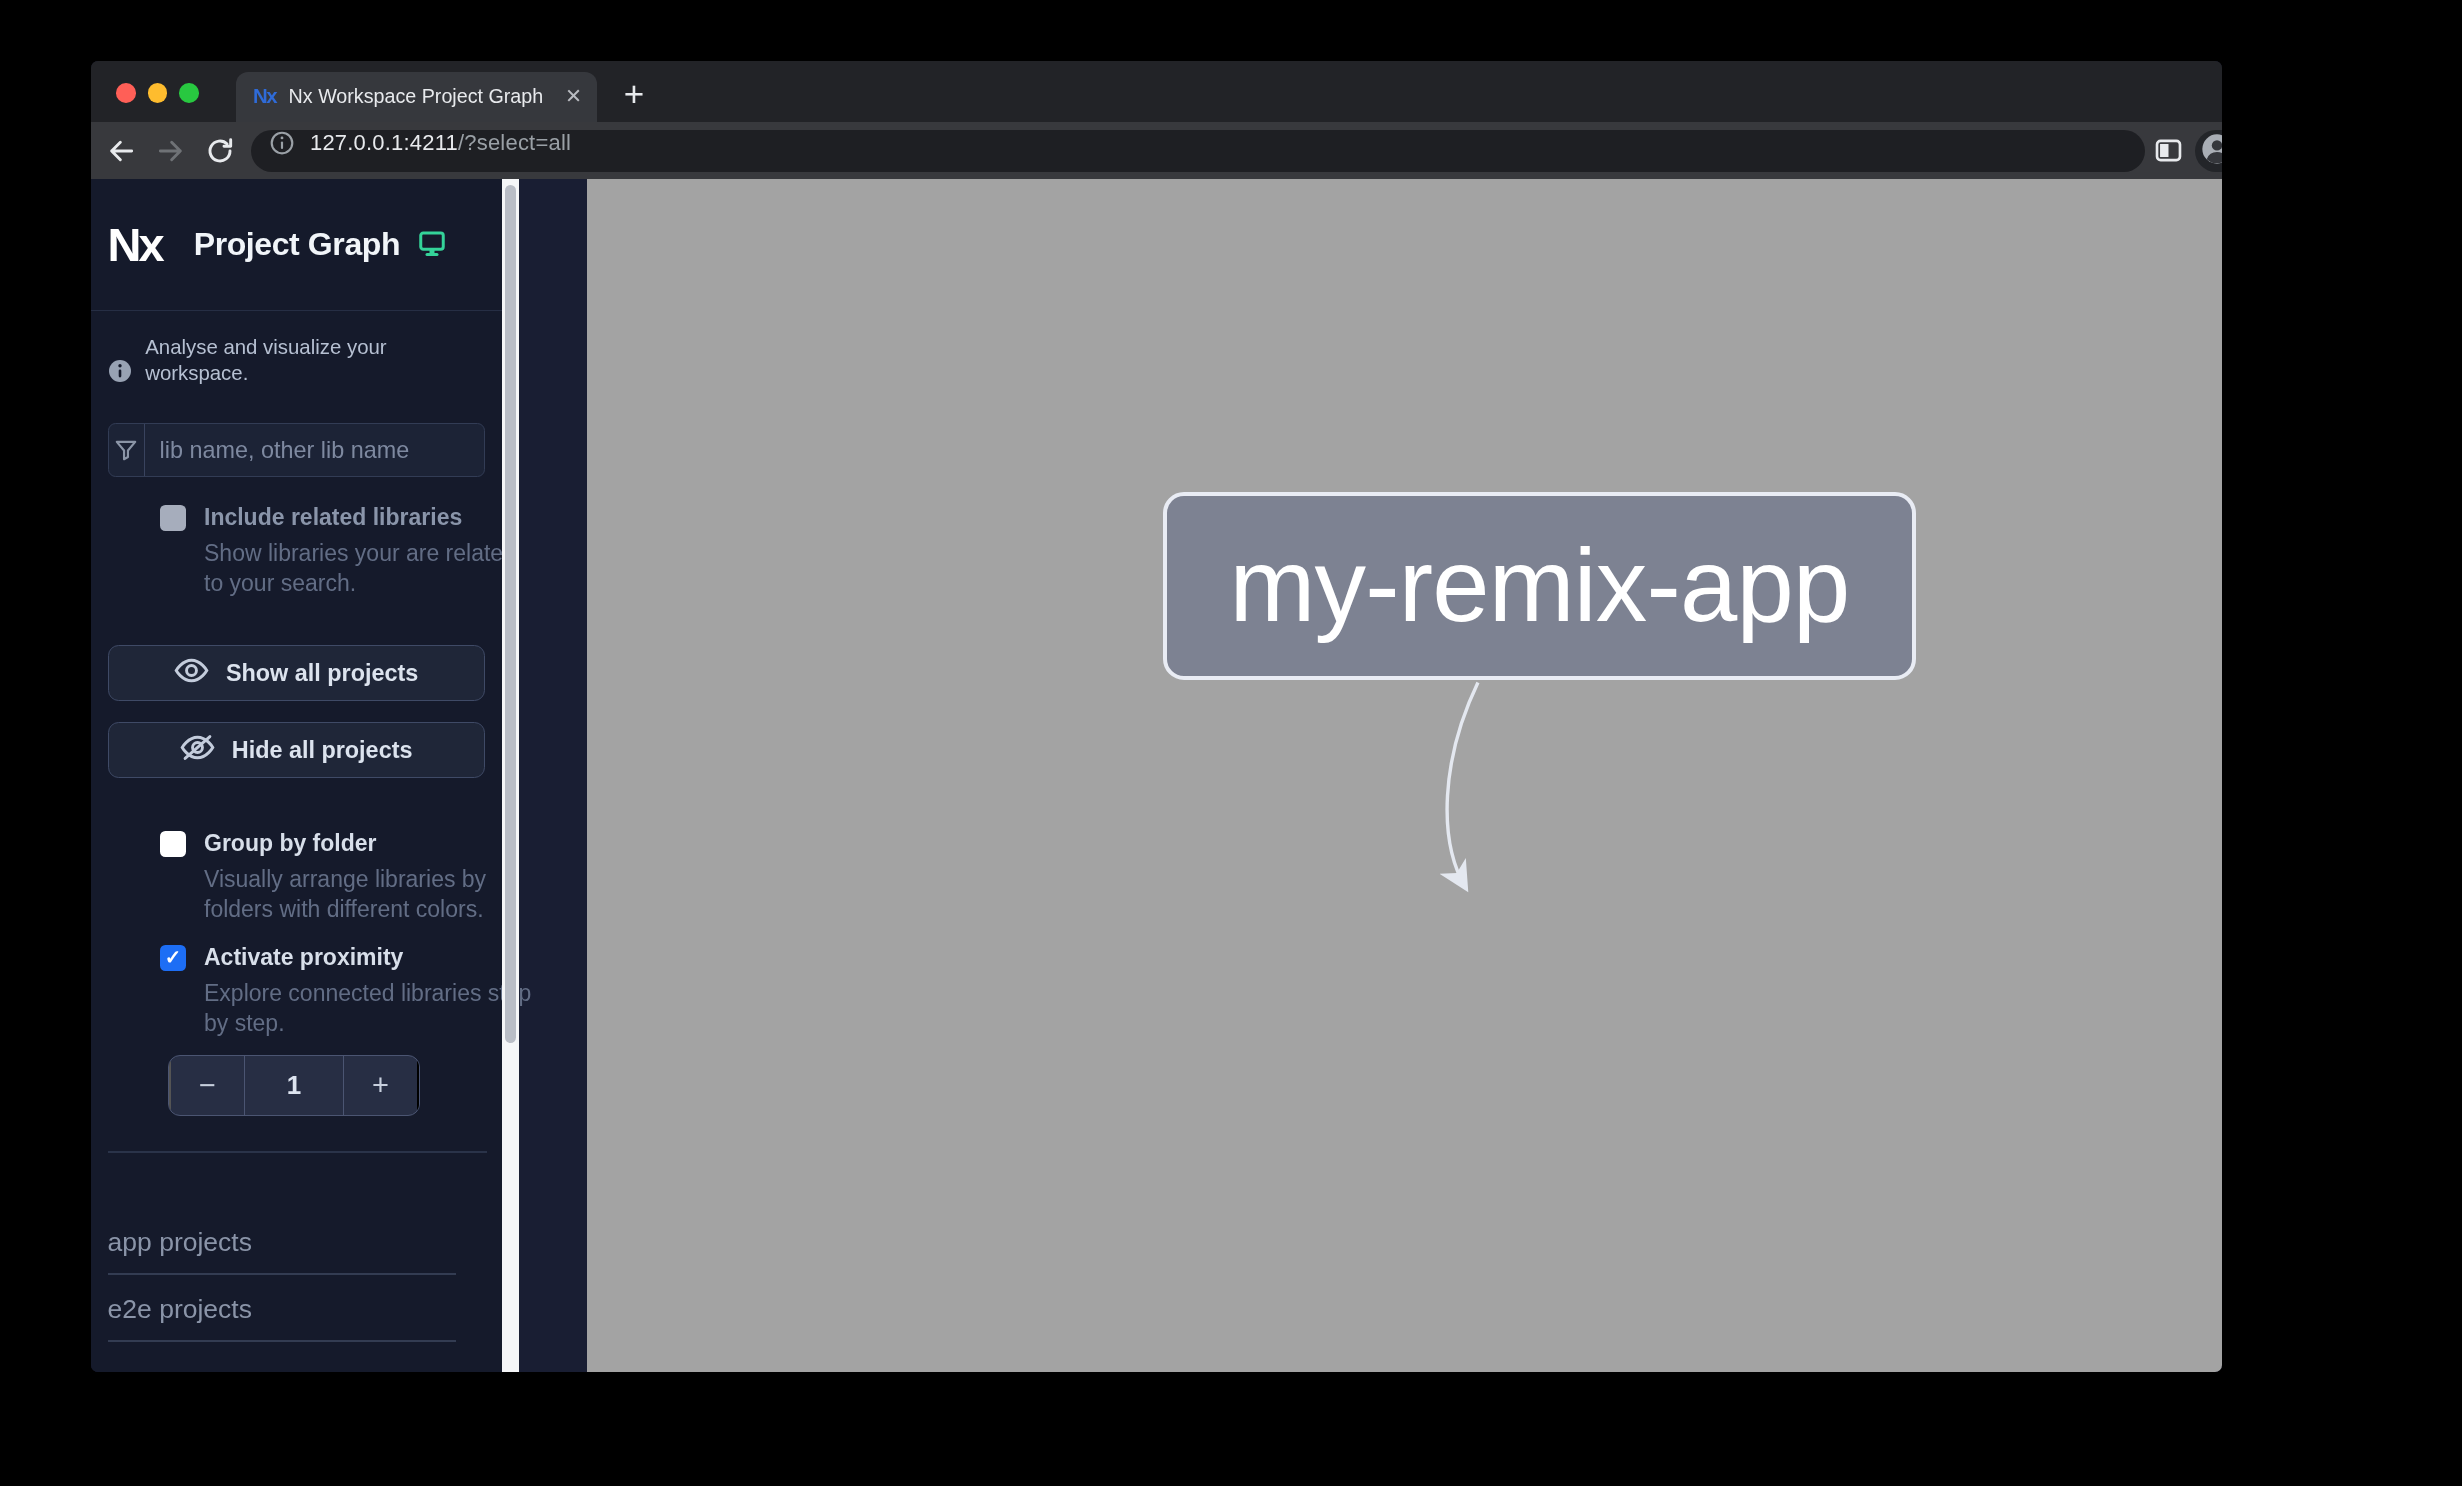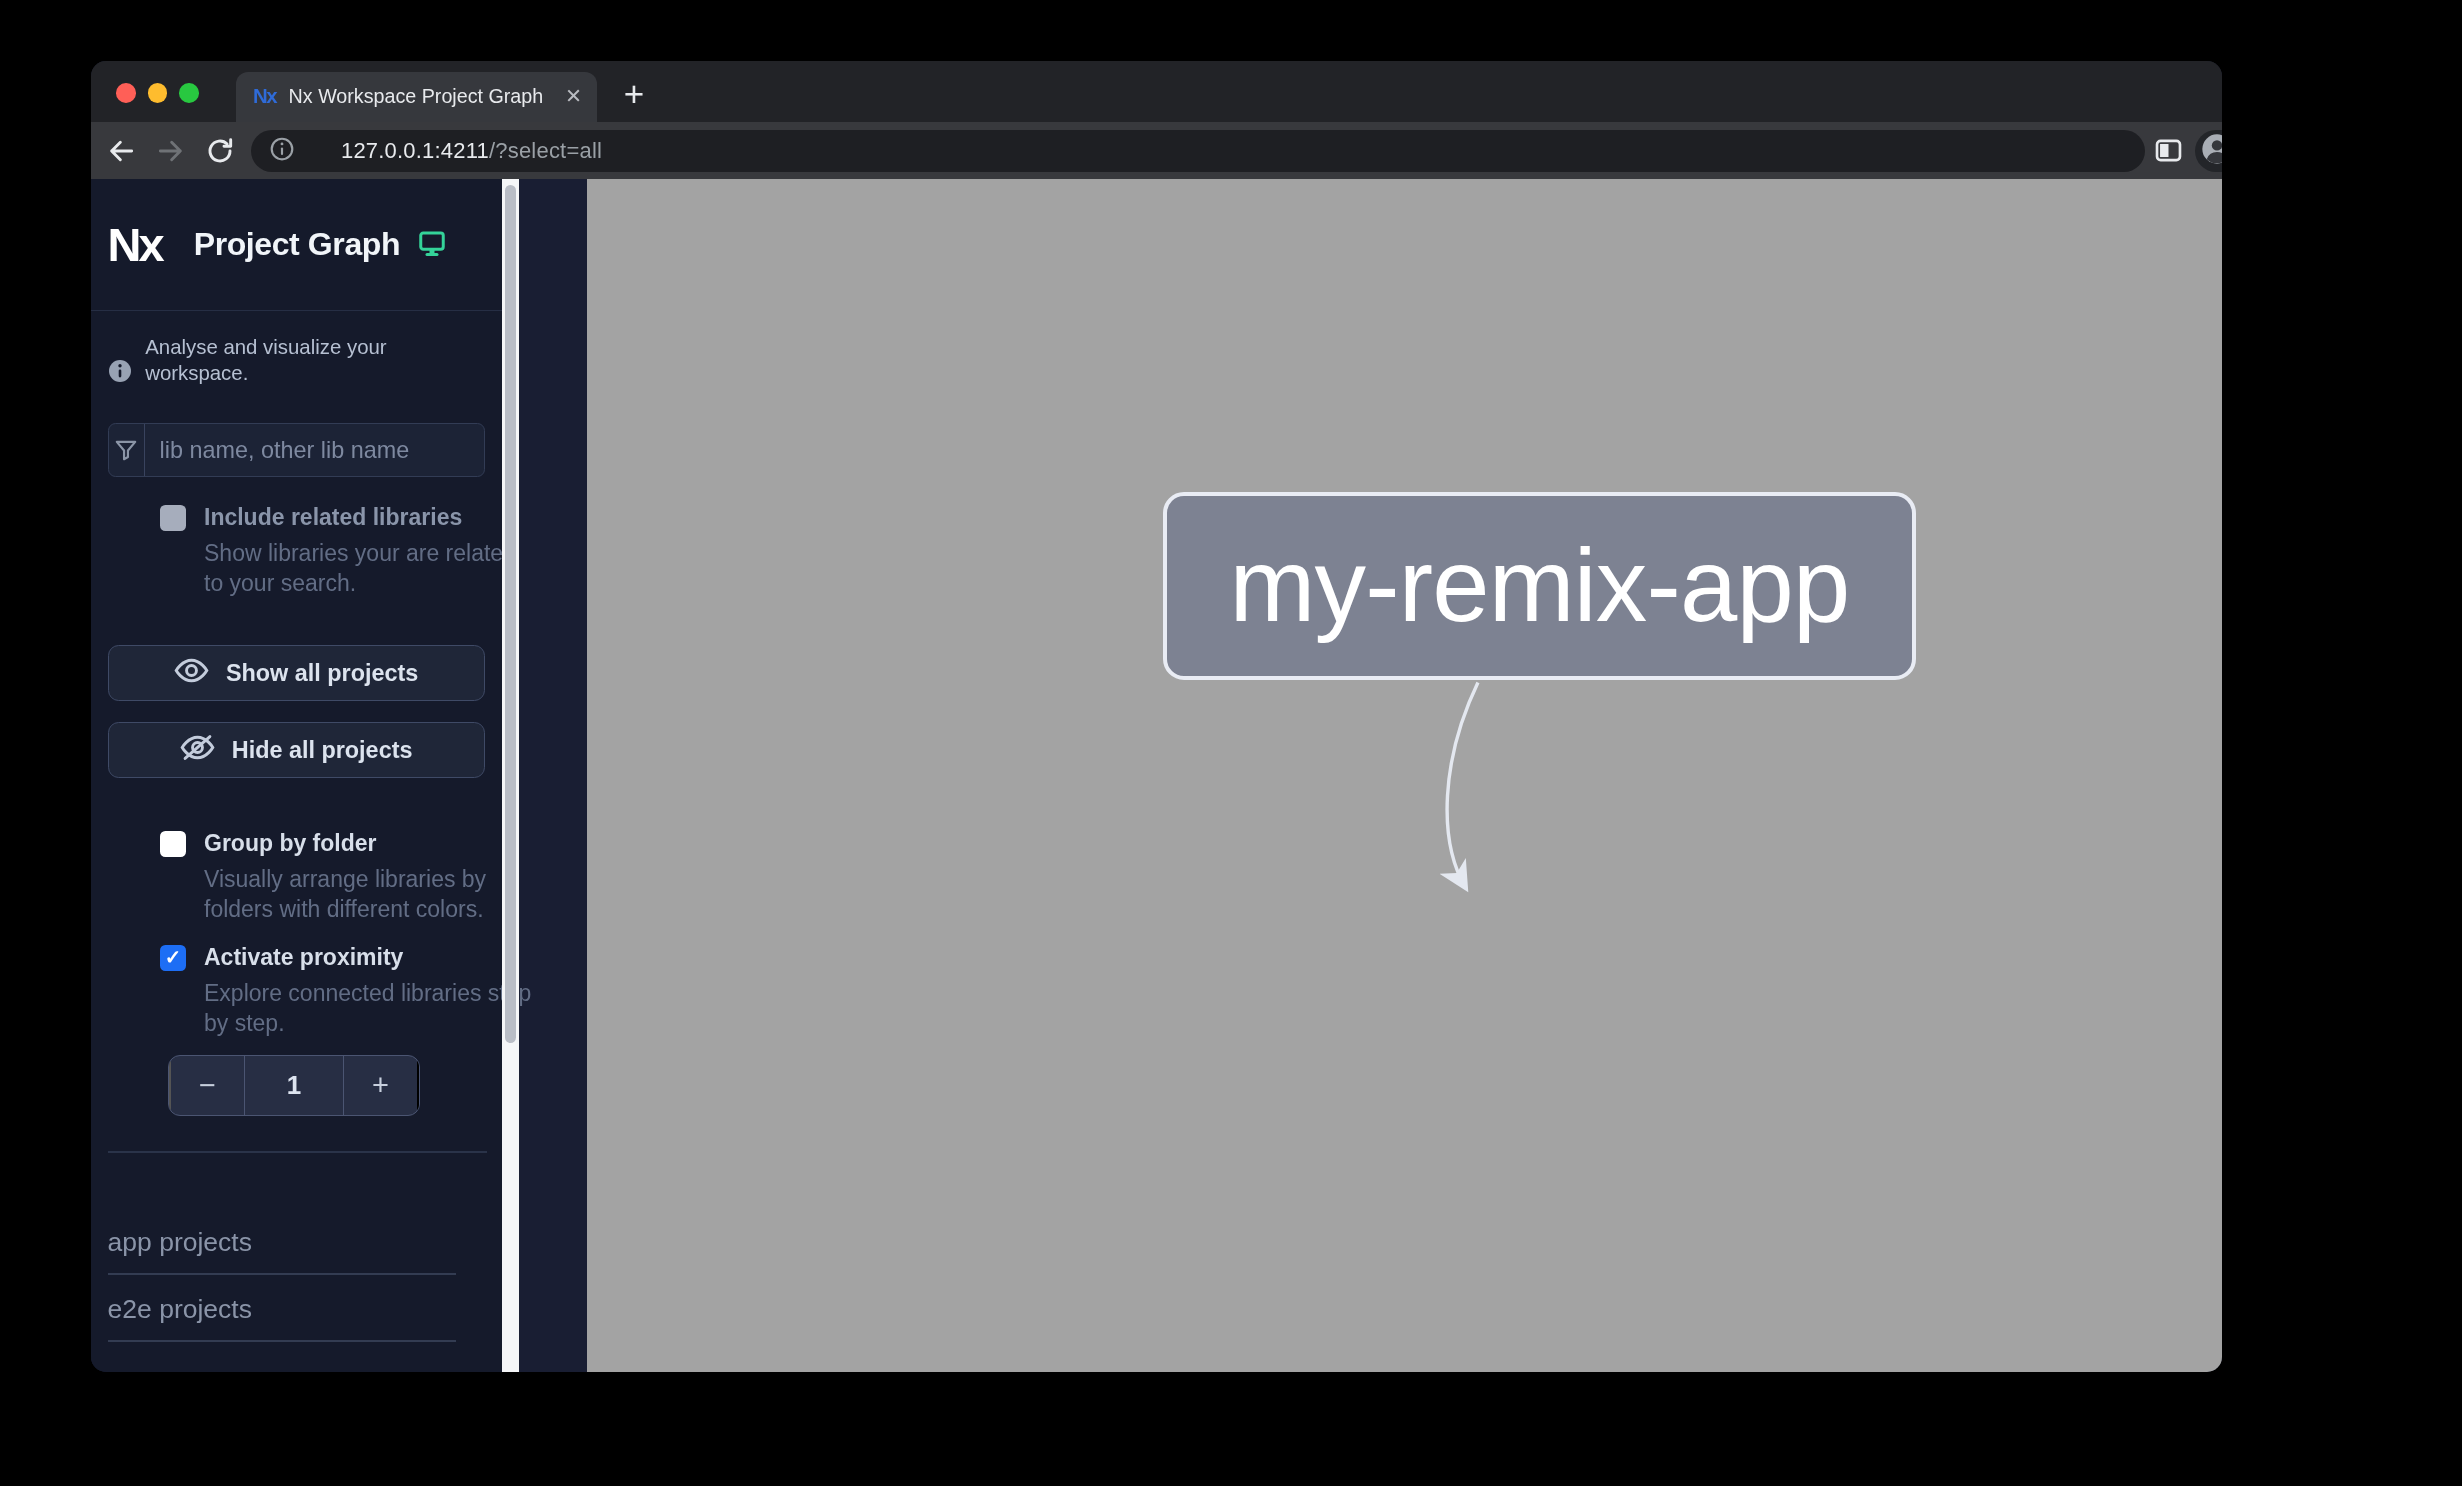--- a/index.html
+++ b/index.html
@@ -2,21 +2,21 @@
 <html style="font-size:12px"><head>
 <meta charset="utf-8">
 <style>
   * { margin:0; padding:0; box-sizing:border-box; }
   html,body { background:#000; }
   body { font-family:"Liberation Sans", sans-serif; }
   .stage { position:relative; width:2462px; height:1487px; background:#000; overflow:hidden; }
 
   
   .window { position:absolute; left:91px; top:61px; width:2131px; height:1311px;
-            border-radius:15px; overflow:hidden; background:#191e33; }
+            border-radius:7px; overflow:hidden; background:#191e33; }
 
   
   .tabstrip { position:absolute; left:0; top:0; width:100%; height:61px; background:#222327; }
   .traffic { position:absolute; left:25px; top:22px; display:flex; gap:12px; }
   .traffic span { width:19.7px; height:19.7px; border-radius:50%; display:block; }
   .tl-red { background:#ff5f57; } .tl-yellow { background:#febc2e; } .tl-green { background:#28c840; }
 
   .tab { position:absolute; left:145px; top:10.6px; width:361px; height:50px; background:#36383d;
          border-radius:12px 12px 0 0; display:flex; align-items:center; padding:0 15px; }
   .favicon { width:27px; height:27px; display:flex; align-items:center; justify-content:center;
@@ -24,21 +24,21 @@
   .tab-title { margin-left:10.6px; font-size:19.7px; color:#e8eaed; white-space:nowrap; overflow:hidden; flex:1; }
   .tab-close { margin-left:12px; font-size:20.4px; color:#b9bcc1; line-height:1; }
   .newtab-btn { position:absolute; left:522px; top:12px; width:42px; height:42px; display:flex;
                 align-items:center; justify-content:center; font-size:35px; font-weight:300; color:#e8eaed; }
   .tabsearch { position:absolute; left:2228px; top:16.6px; }
 
   
   .toolbar { position:absolute; left:0; top:61px; width:100%; height:57px; background:#38393d; }
   .nav-ic { position:absolute; top:13px; width:32px; height:32px; }
   .omnibox { position:absolute; left:160px; top:7.6px; width:1894px; height:42px; background:#1e1f23;
-             border-radius:21px; display:flex; align-items:center; padding:0 18px;gap:31px; }
+             border-radius:21px; display:flex; padding:0 18px; }
   .url-info { margin-right:15px; }
   .url-text { font-size:22px; color:#e8eaed; letter-spacing:0.2px; white-space:nowrap; }
   .url-text .url-path { color:#9aa0a6; }
   .sidepanel { position:absolute; left:2063px; top:14.4px; }
   .guest-pill { position:absolute; left:2104px; top:7.6px; height:42px; min-width:123px; background:#232529;
                 border-radius:21px; display:flex; align-items:center; padding:0 18px 0 6px; gap:10.6px;font-style:italic; }
   .guest-label { font-size:20.4px; color:#e8eaed; }
   .kebab { position:absolute; left:2245px; top:9.8px; width:30px; height:38px; display:flex; flex-direction:column;
            align-items:center; justify-content:center; gap:6px; }
   .kebab i { width:5.3px; height:5.3px; border-radius:50%; background:#e2e4e8; display:block; }

